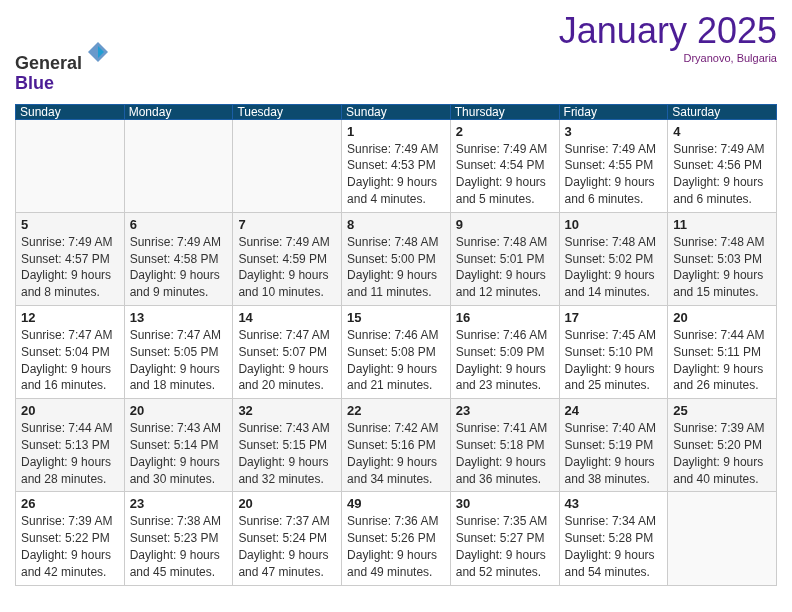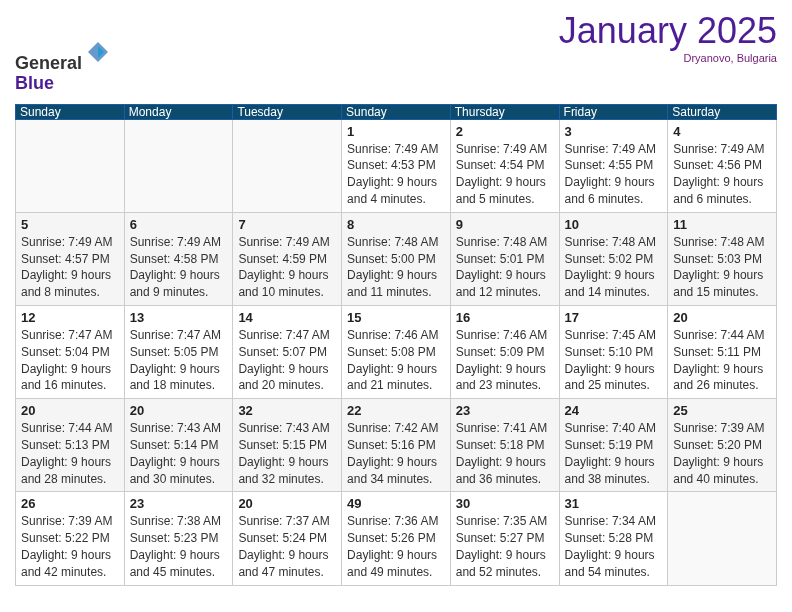--- a/index.html
+++ b/index.html
@@ -211,20 +211,20 @@
           </td>
           <td>
             <div class="day-number">49</div>
             <div class="day-info">Sunrise: 7:36 AM<br>Sunset: 5:26 PM<br>Daylight: 9 hours<br>and 49 minutes.</div>
           </td>
           <td>
             <div class="day-number">30</div>
             <div class="day-info">Sunrise: 7:35 AM<br>Sunset: 5:27 PM<br>Daylight: 9 hours<br>and 52 minutes.</div>
           </td>
           <td>
-            <div class="day-number">31</div>
+            <div class="day-number">43</div>
             <div class="day-info">Sunrise: 7:34 AM<br>Sunset: 5:28 PM<br>Daylight: 9 hours<br>and 54 minutes.</div>
           </td>
           <td class="empty-cell"></td>
         </tr>
       </tbody>
   </table>
 </div>
 
 </body></html>

